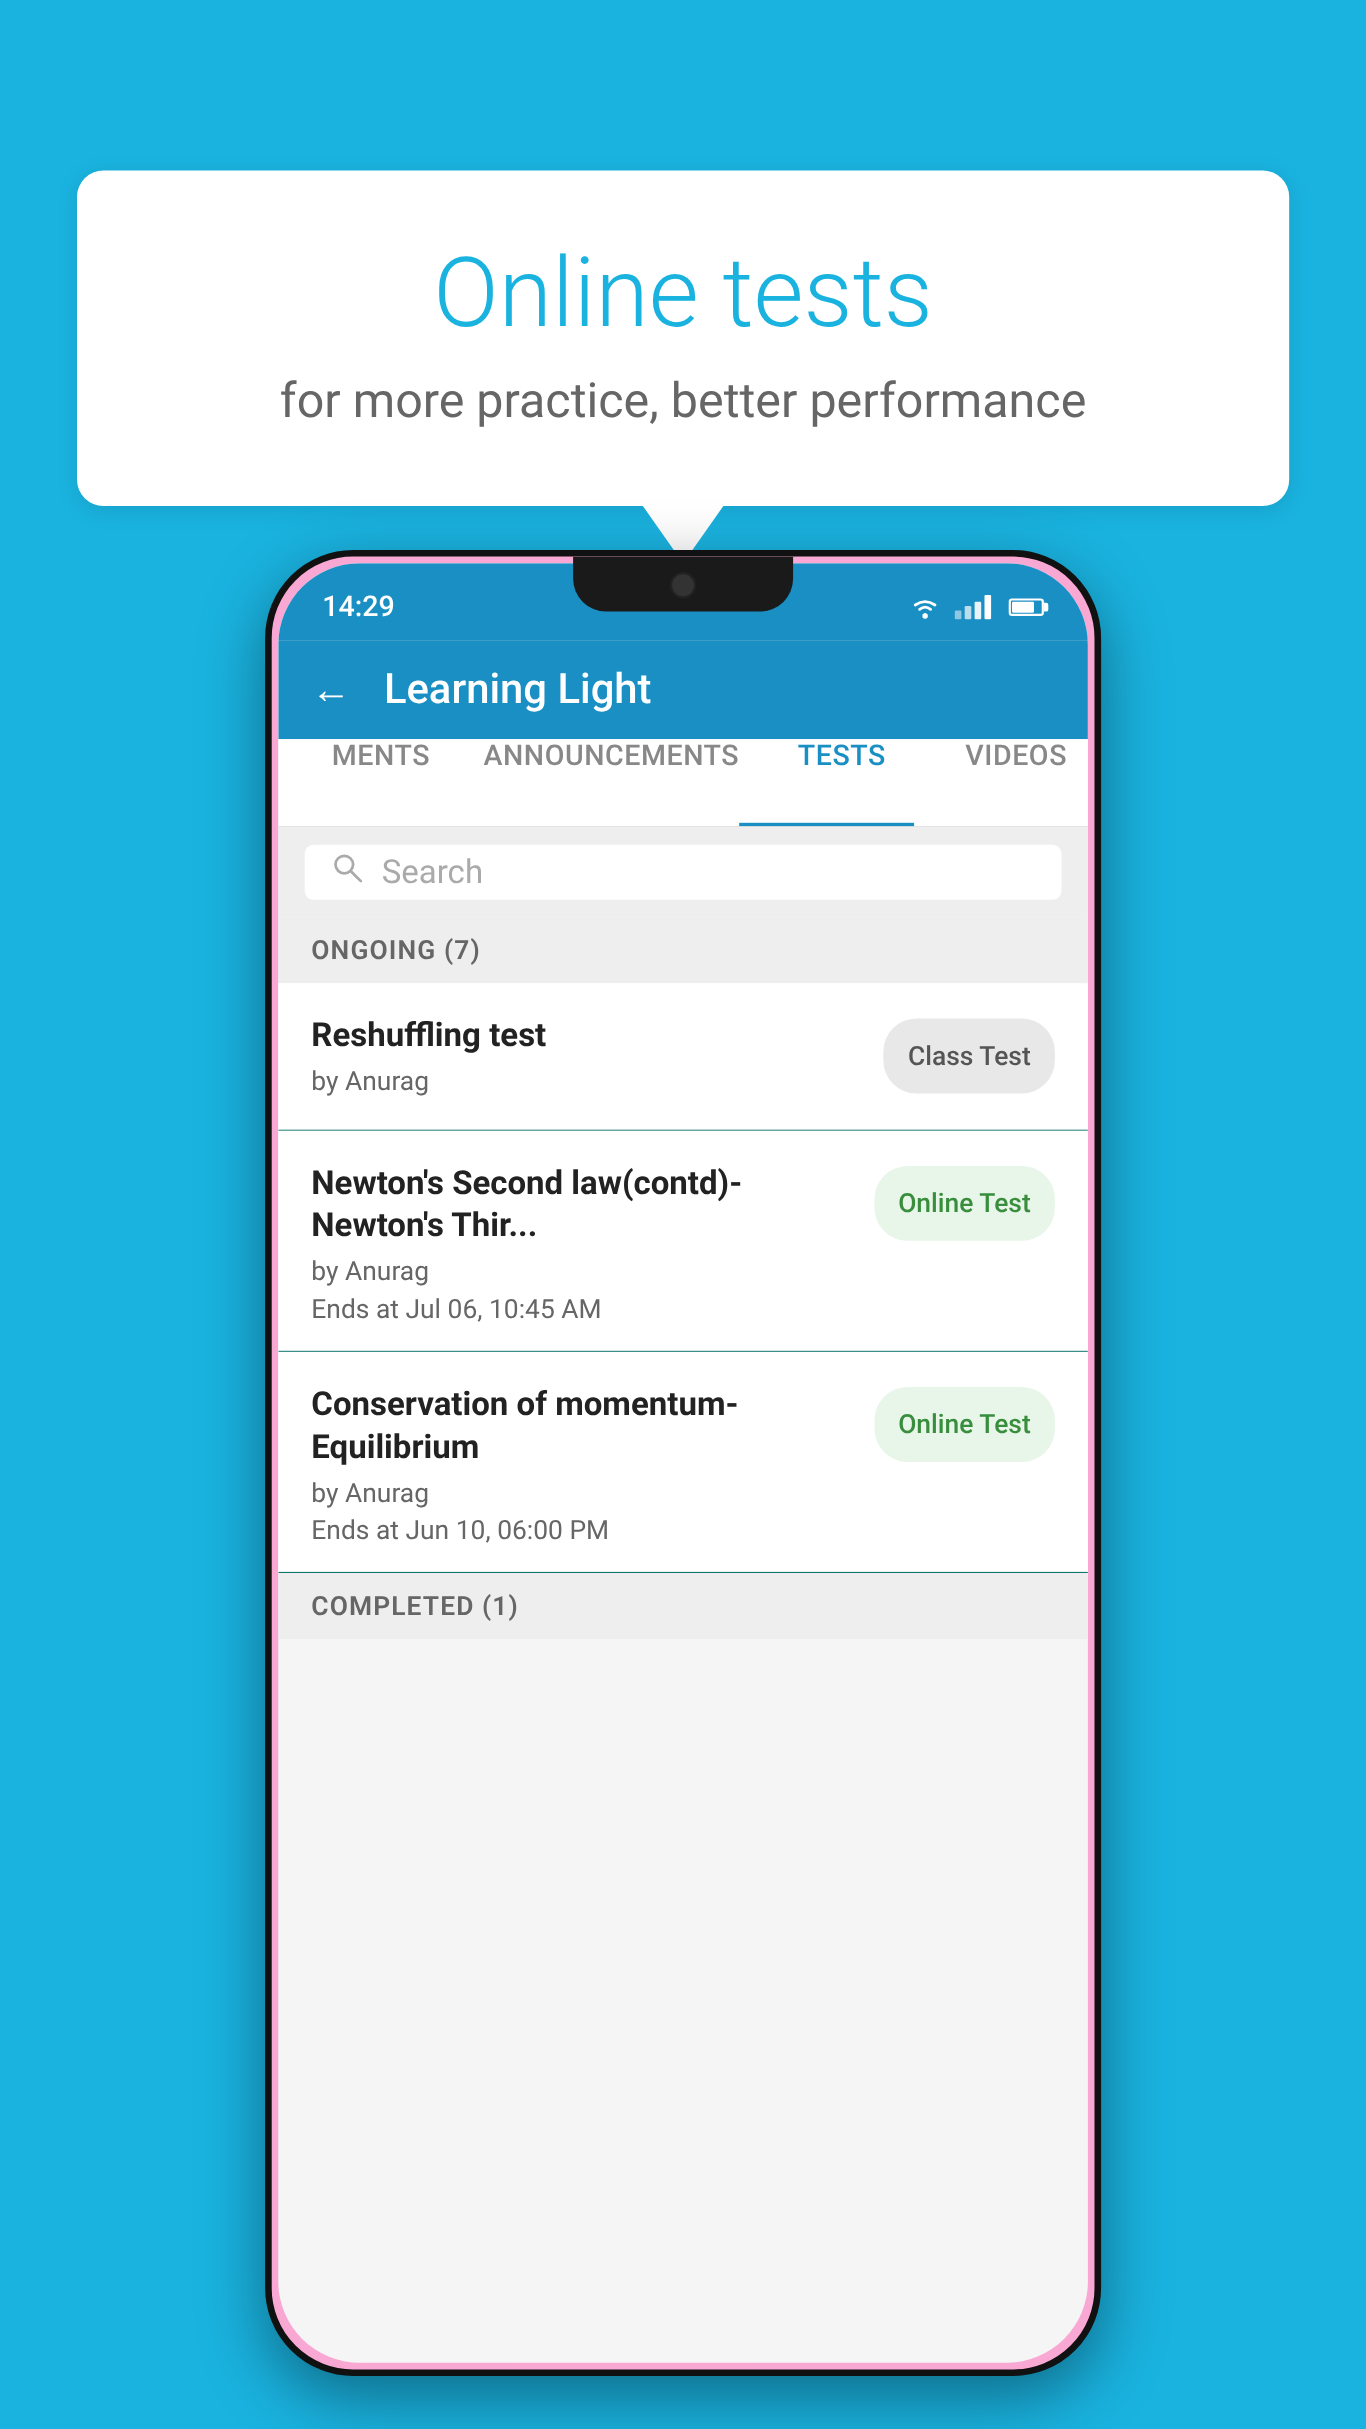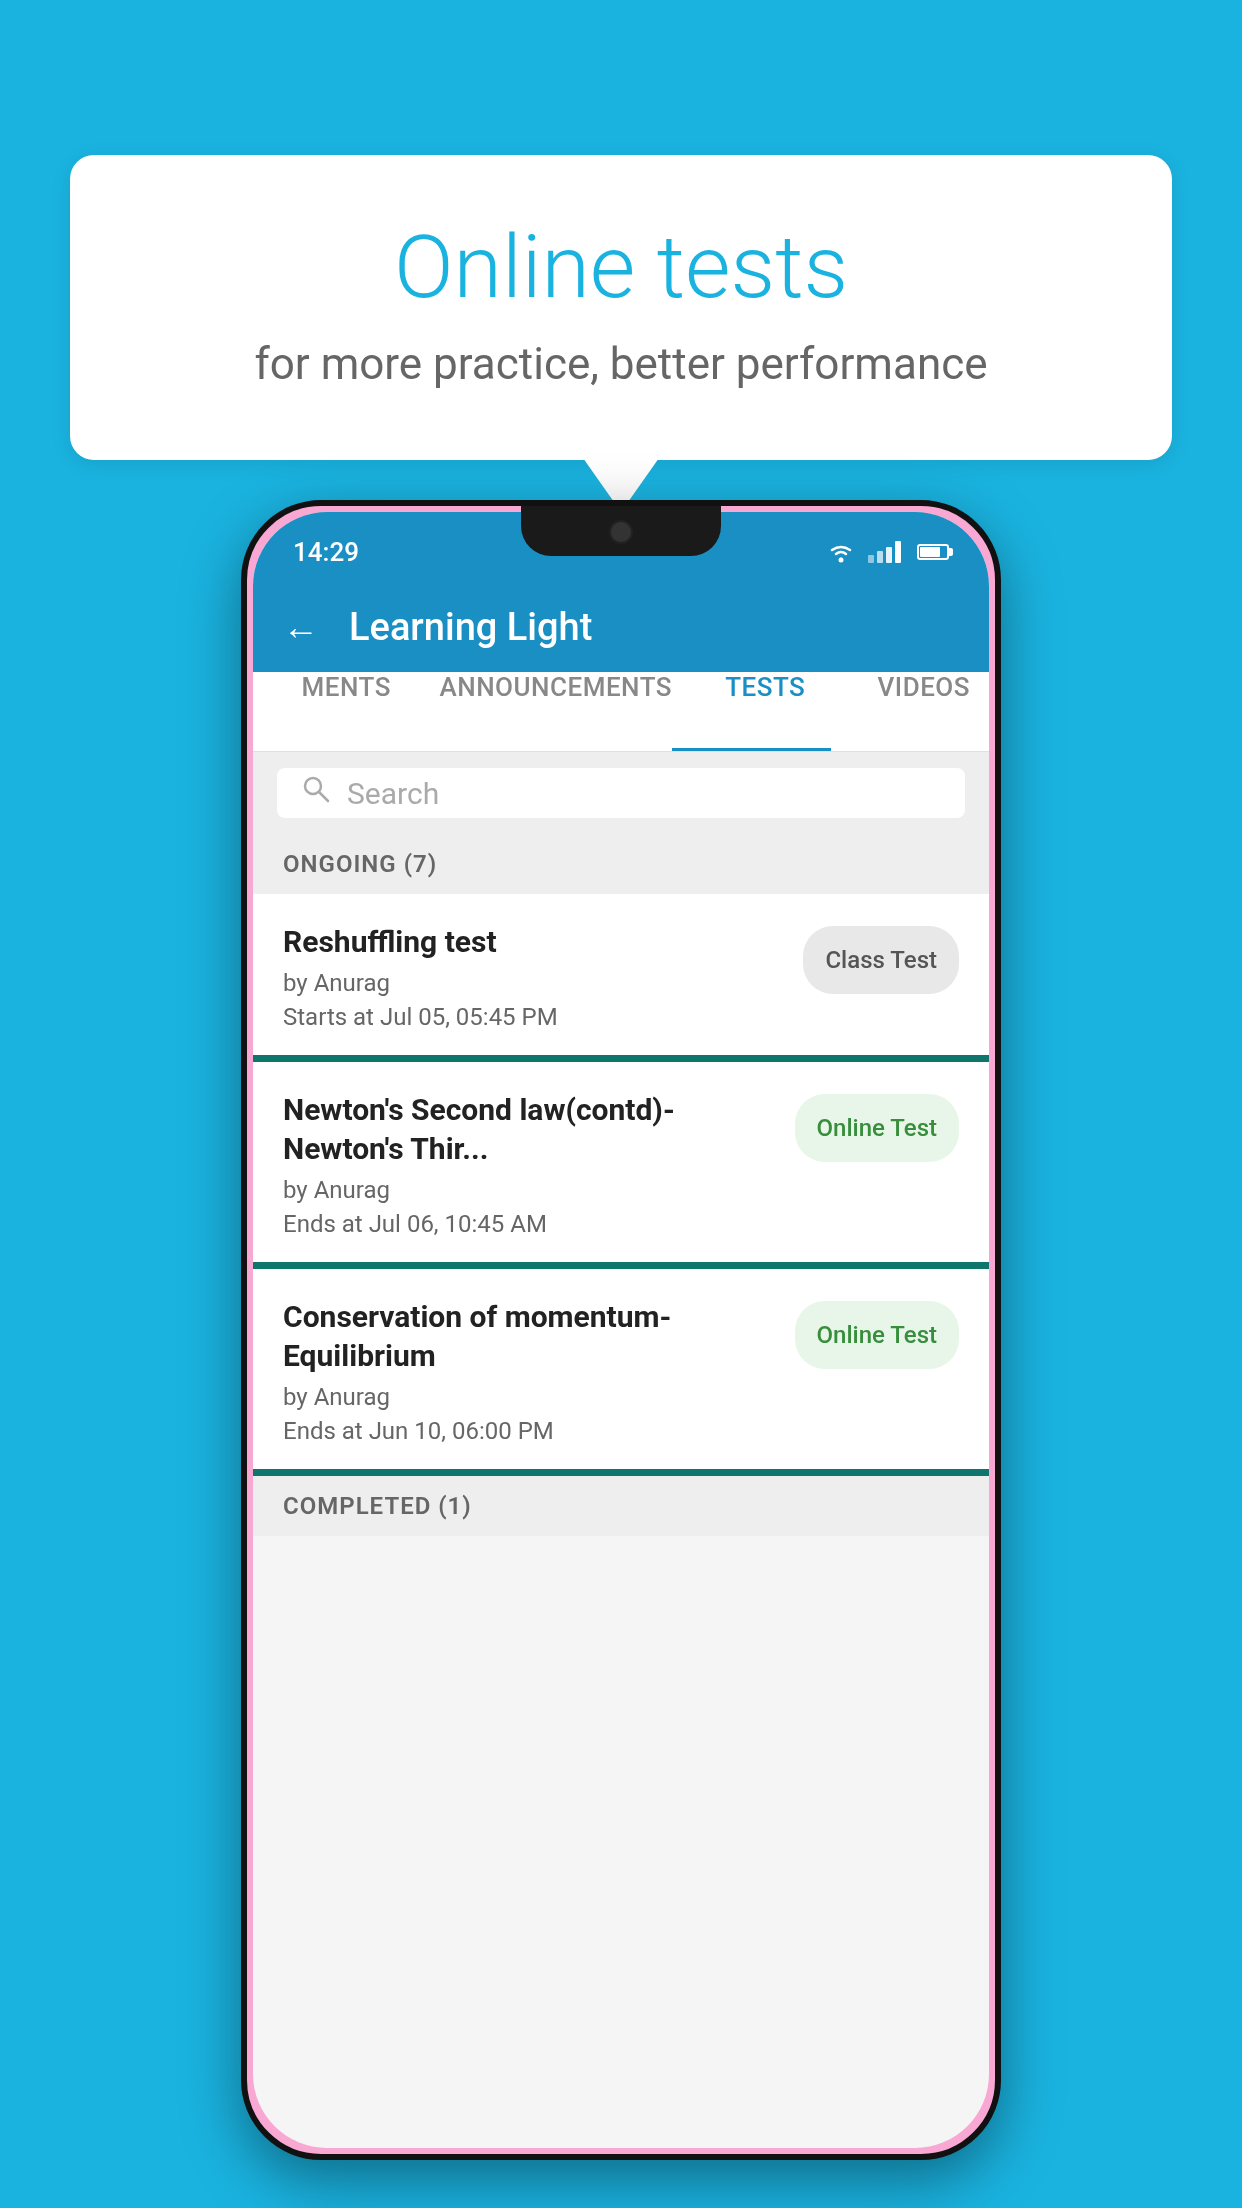--- a/index.html
+++ b/index.html
@@ -307,21 +307,21 @@
       letter-spacing: 1px;
     }
 
     
     .tests-list {
       background: white;
     }
 
     .test-item {
       padding: 28px 30px 24px;
-      border-bottom: 7px solid #0f766e;
+      border-bottom: 1px solid #0f766e;
       display: flex;
       justify-content: space-between;
       align-items: flex-start;
       background: white;
     }
 
     .test-info {
       flex: 1;
       padding-right: 20px;
     }
@@ -451,21 +451,20 @@
       </div>
 
       <div class="section-header">ONGOING (7)</div>
 
       <div class="tests-list">
 
         <div class="test-item">
           <div class="test-info">
             <div class="test-name">Reshuffling test</div>
             <div class="test-author">by Anurag</div>
-            <div class="test-time">Starts at  Jul 05, 05:45 PM</div>
           </div>
           <div class="test-badge badge-class">Class Test</div>
         </div>
 
         <div class="test-item">
           <div class="test-info">
             <div class="test-name">Newton's Second law(contd)-Newton's Thir...</div>
             <div class="test-author">by Anurag</div>
             <div class="test-time">Ends at  Jul 06, 10:45 AM</div>
           </div>

